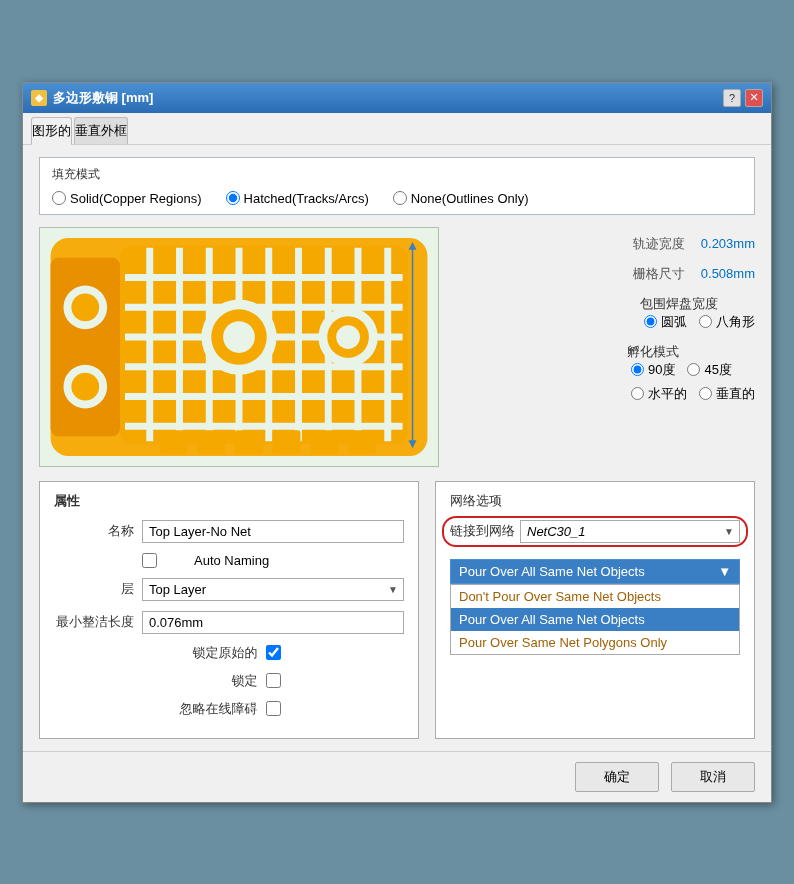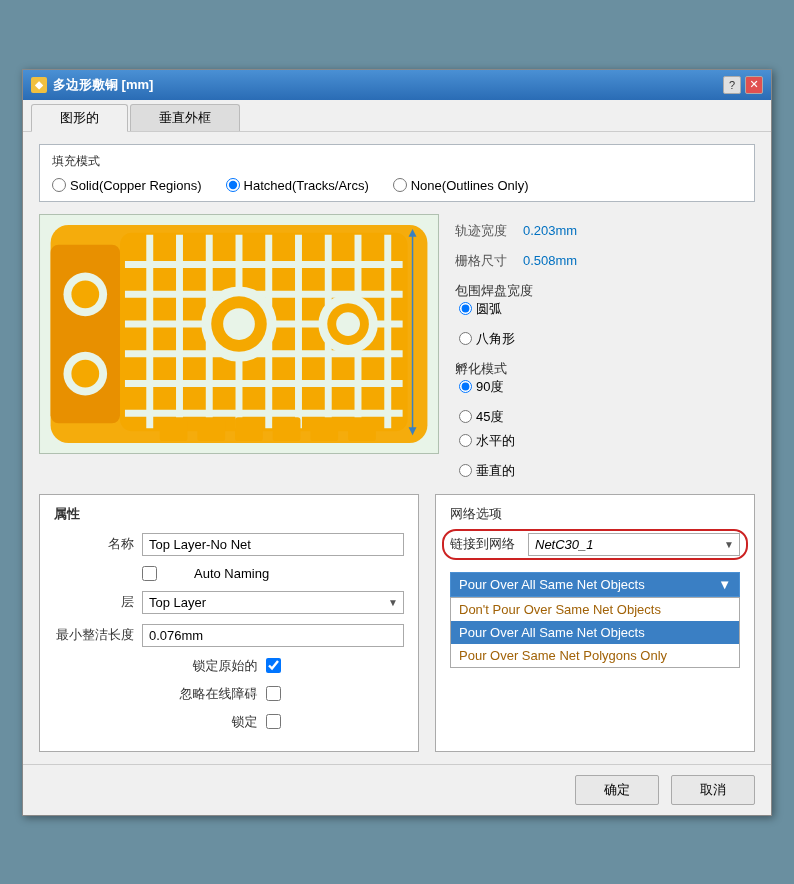--- a/index.html
+++ b/index.html
@@ -65,21 +65,21 @@
     }
     .title-btn.close { background: #e05050; color: white; }
     .tabs-bar {
       background: #f0f0f0;
       border-bottom: 1px solid #ccc;
       display: flex;
       padding: 4px 8px 0;
       gap: 2px;
     }
     .tab {
-      padding: 4px 28px;
+      padding: 4px 0;
       border: 1px solid #bbb;
       border-bottom: none;
       background: #ddd;
       cursor: pointer;
       font-size: 13px;
       border-radius: 3px 3px 0 0;
       font-family: Liberation Serif, serif;
     }
     .tab.active {
       background: #f0f0f0;
@@ -133,39 +133,39 @@
     .copper-svg {
       width: 100%;
       height: 100%;
     }
     .right-params {
       flex: 1;
       display: flex;
       flex-direction: column;
       gap: 12px;
       padding-top: 8px;
+      align-items: flex-end;
     }
     .param-row {
       display: flex;
       align-items: center;
       gap: 8px;
       font-size: 13px;
       color: #333;
     }
     .param-label {
       min-width: 60px;
       color: #555;
     }
     .param-value {
       color: #0070c0;
     }
     .radio-group-inline {
       display: flex;
       gap: 12px;
-      flex-direction: column;
     }
     .bottom-section {
       display: flex;
       gap: 16px;
       margin-top: 8px;
     }
     .properties-box {
       width: 380px;
       border: 1px solid #aaa;
       background: #fff;
@@ -243,21 +243,20 @@
     }
     .network-title {
       font-size: 13px;
       font-weight: normal;
       margin-bottom: 10px;
       color: #333;
     }
     .net-row {
       display: flex;
       align-items: center;
-      gap: 8px;
       margin-bottom: 10px;
       font-size: 13px;
     }
     .net-label {
       min-width: 70px;
       color: #333;
     }
     .net-select-wrapper {
       flex: 1;
       position: relative;
@@ -494,26 +493,26 @@
           <span class="prop-label">最小整洁长度</span>
           <input class="prop-input" type="text" value="0.076mm" style="">
         </div>
 
         <div class="prop-row">
           <span class="prop-label">锁定原始的</span>
           <input type="checkbox" class="checkbox-val" checked="" style="">
         </div>
 
         <div class="prop-row">
+          <span class="prop-label">锁定</span>
+          <input type="checkbox" class="checkbox-val" style="">
+        </div>
+
+        <div class="prop-row">
           <span class="prop-label">忽略在线障碍</span>
-          <input type="checkbox" class="checkbox-val" style="">
-        </div>
-
-        <div class="prop-row">
-          <span class="prop-label">锁定</span>
           <input type="checkbox" class="checkbox-val" style="">
         </div>
       </div>
 
       <div class="network-box">
         <div class="network-title">网络选项</div>
 
         <div style="position:relative;">
           <div style="position:absolute;top:-4px;left:-8px;right:-8px;bottom:-4px;border:2px solid #cc2222;border-radius:14px;pointer-events:none;"></div>
           <div class="net-row">

